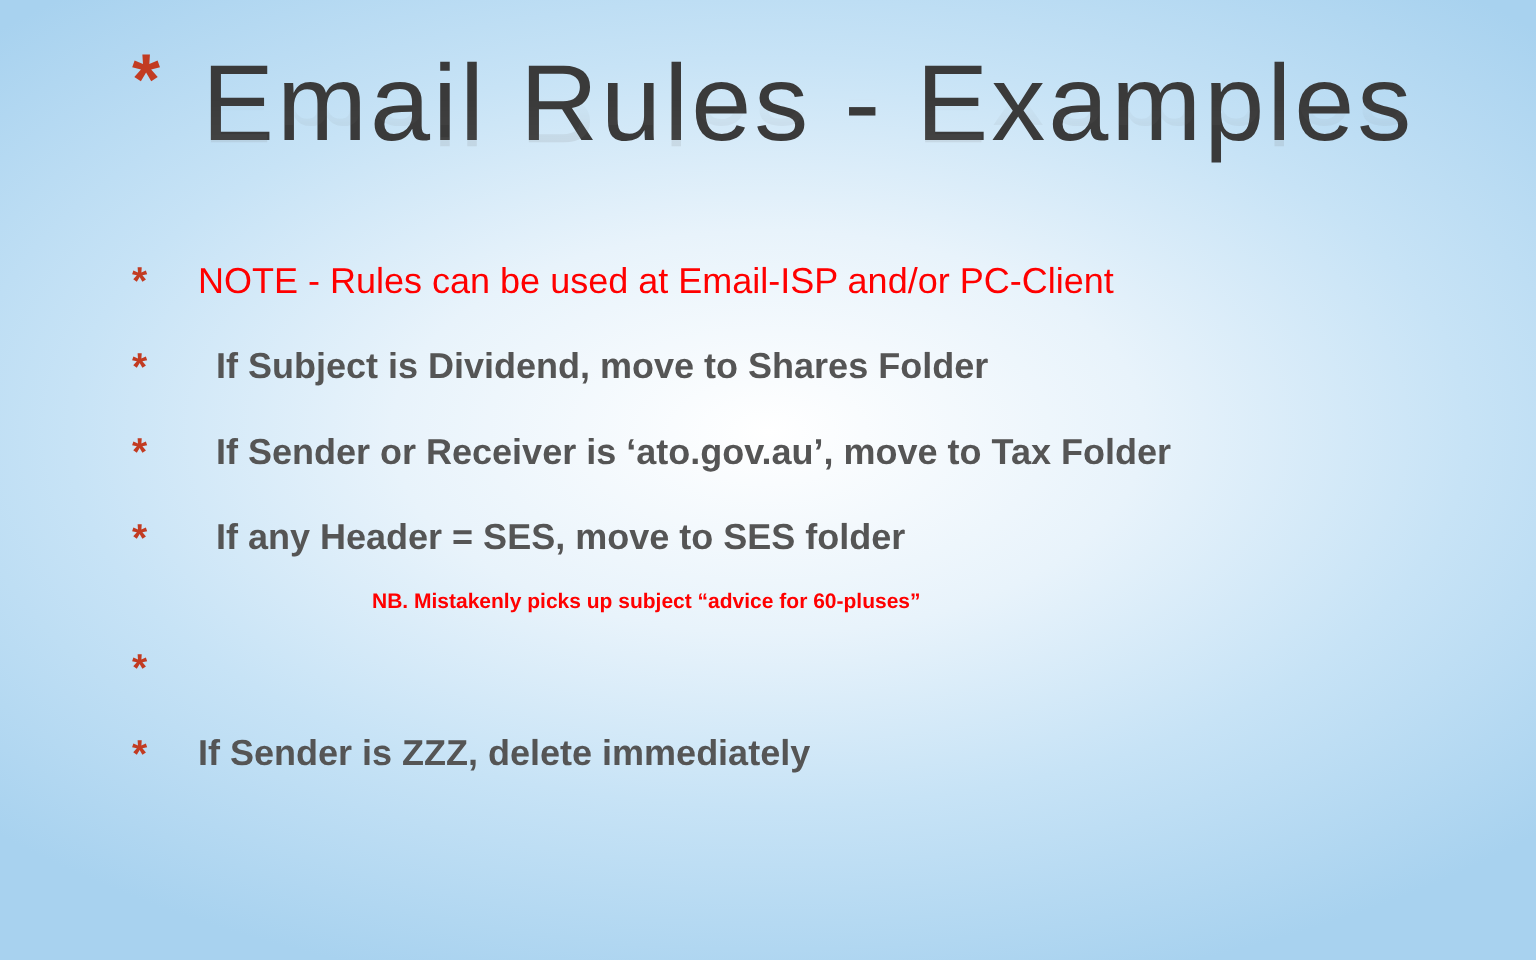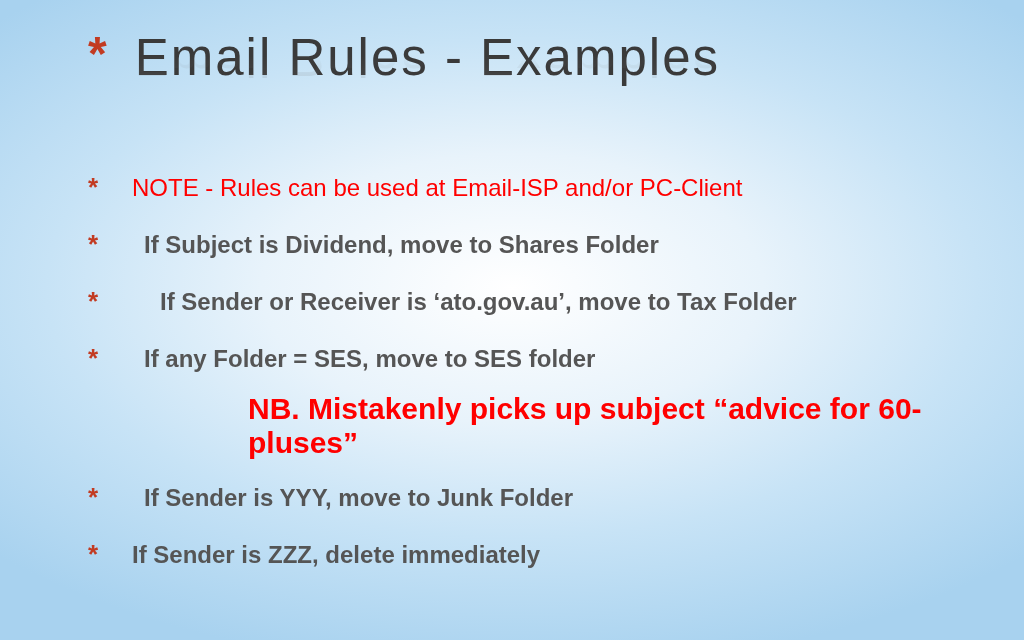--- a/index.html
+++ b/index.html
@@ -26,21 +26,21 @@
   }
   .title-bullet {
     color: #c23b22;
     font-size: 48px;
     line-height: 48px;
     margin-right: 28px;
     margin-top: 2px;
     font-weight: bold;
   }
   .title-text {
-    font-size: 51px;
+    font-size: 72px;
     font-weight: 400;
     color: #3a3a3a;
     letter-spacing: 2px;
     position: relative;
   }
   .title-text::after {
     content: attr(data-reflect);
     position: absolute;
     left: 0;
     top: 100%;
@@ -80,21 +80,21 @@
   }
   .body-text.note {
     color: #ff0000;
     font-weight: 400;
   }
   .sub-note {
     margin-left: 160px;
     margin-top: -8px;
     margin-bottom: 22px;
     color: #ff0000;
-    font-size: 30px;
+    font-size: 14px;
     font-weight: 600;
   }
 </style>
 </head>
 <body>
 
 <div class="slide">
   <div class="title-row">
     <span class="title-bullet">*</span>
     <span class="title-text" data-reflect="Email  Rules  -  Examples">Email  Rules  -  Examples</span>
@@ -103,29 +103,28 @@
       <div class="body-item">
         <span class="body-bullet">*</span>
         <span class="body-text note">NOTE -  Rules can be used at  Email-ISP   and/or  PC-Client</span>
       </div>
       <div class="body-item">
         <span class="body-bullet">*</span>
         <span class="body-text " style="margin-left: 12px;">If  Subject  is  Dividend,    move to Shares Folder</span>
       </div>
       <div class="body-item">
         <span class="body-bullet">*</span>
-        <span class="body-text " style="margin-left: 28px;">If  Sender or Receiver is  ‘ato.gov.au’,  move to Tax Folder</span>
+        <span class="body-text " style="margin-left: 12px;">If  Sender or Receiver is  ‘ato.gov.au’,  move to Tax Folder</span>
       </div>
       <div class="body-item">
         <span class="body-bullet">*</span>
-        <span class="body-text " style="margin-left: 12px;">If any Folder =  SES,  move to SES folder</span>
+        <span class="body-text " style="margin-left: 12px;">If any Header =  SES,  move to SES folder</span>
       </div>
       <div class="sub-note">NB.  Mistakenly picks up subject  “advice for 60-pluses”</div>
       <div class="body-item">
         <span class="body-bullet">*</span>
-        <span class="body-text " style="margin-left: 12px;">If  Sender is   YYY,    move to Junk Folder</span>
       </div>
       <div class="body-item">
         <span class="body-bullet">*</span>
         <span class="body-text " style="">If  Sender is   ZZZ,    delete immediately</span>
       </div>
     </div>
 </div>
 
 </body></html>

